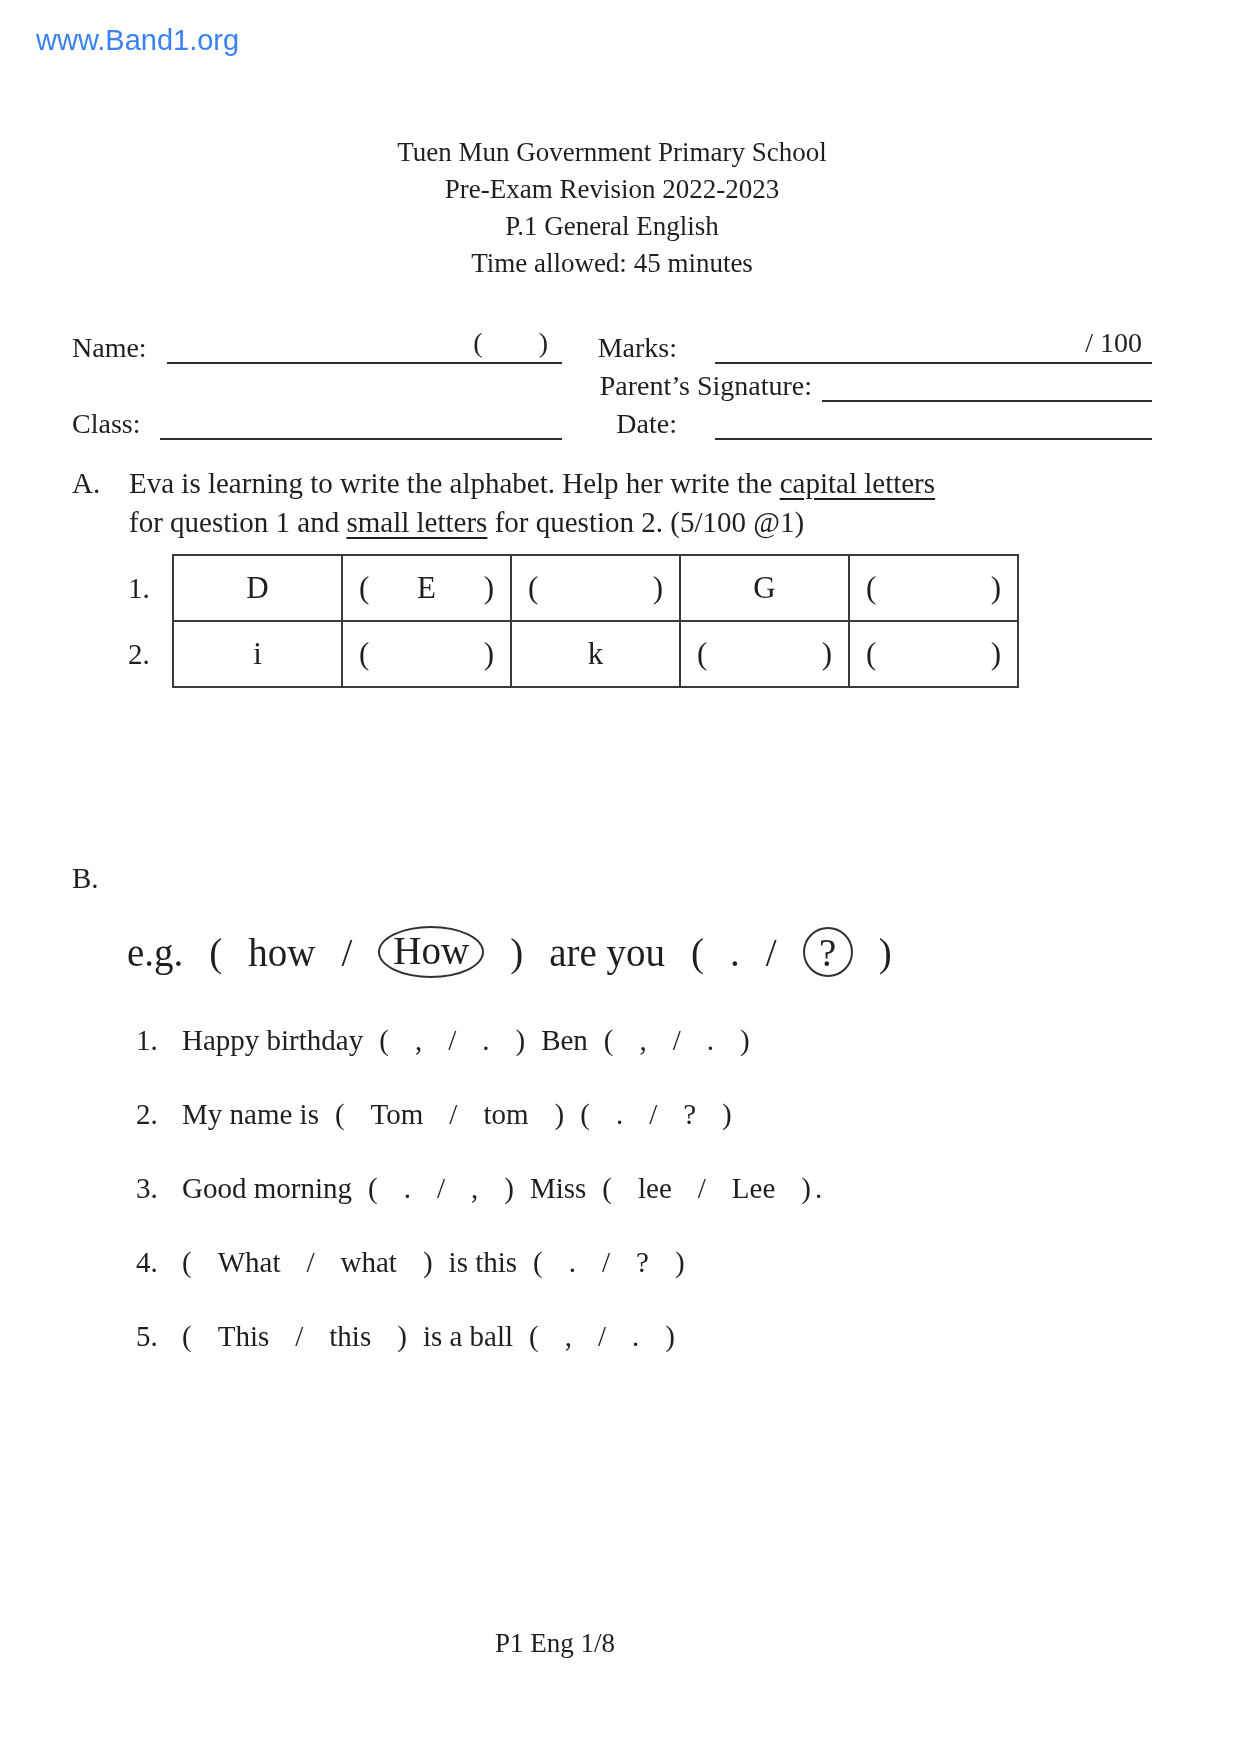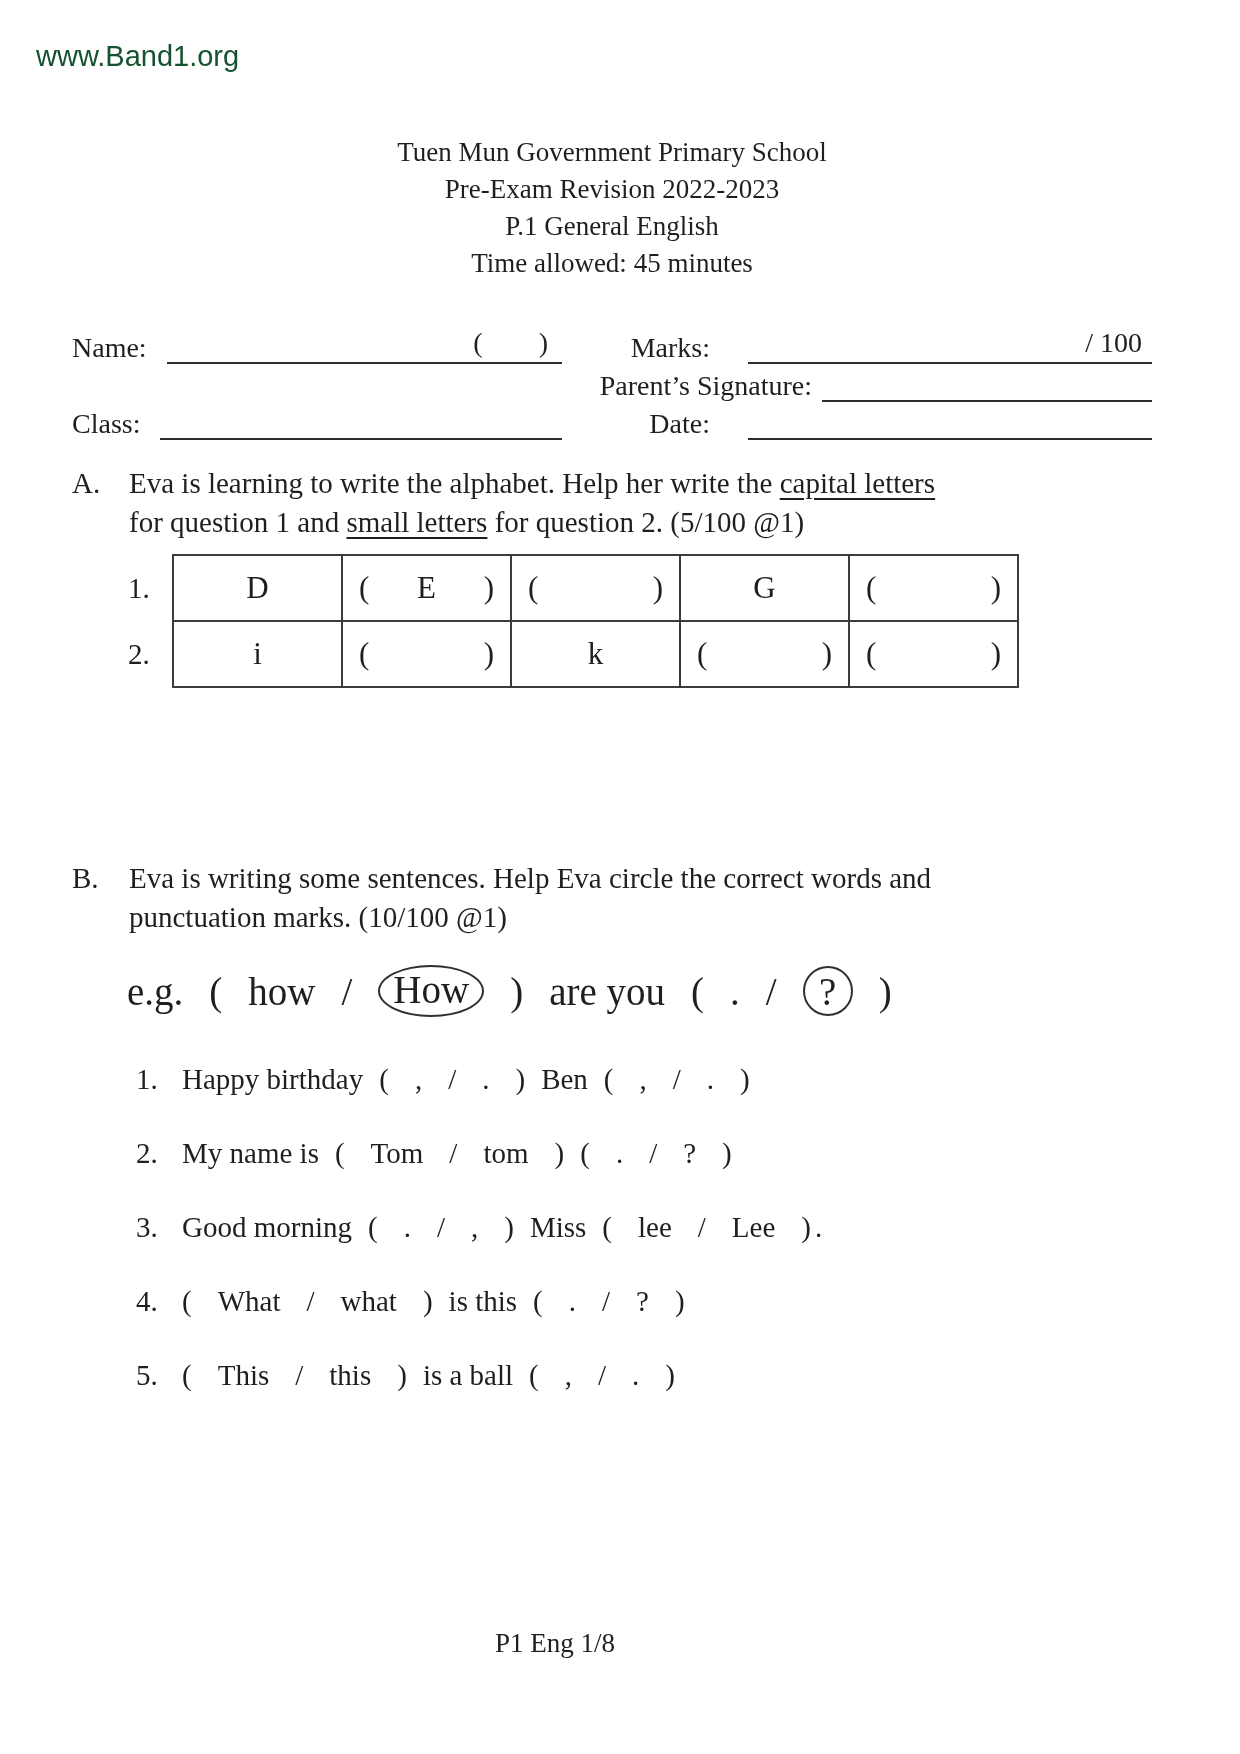--- a/index.html
+++ b/index.html
@@ -6,35 +6,35 @@
   .page {
     position: relative;
     width: 1240px; height: 1754px;
     margin: 0 auto;
     background: #ffffff;
     font-family: "Liberation Serif", serif;
     color: #1f1f1f;
     overflow: hidden;
   }
   .watermark {
-    position: absolute; top: 40px; left: 36px;
+    position: absolute; top: 24px; left: 36px;
     font-family: "Liberation Sans", sans-serif;
-    font-size: 29px; color: #14532d;
+    font-size: 29px; color: #3b82f6;
   }
   .content { padding: 0 88px 0 72px; }
 
   
   .title { padding-top: 134px; text-align: center; font-size: 27px; line-height: 37px; }
 
   
   .form { margin-top: 44px; font-size: 28px; }
   .form-row { display: flex; align-items: flex-end; height: 38px; }
   .fr-left { width: 490px; display: flex; align-items: flex-end; }
   .fr-left .flabel { margin-right: 20px; white-space: nowrap; }
-  .fr-right { margin-left: 68px; flex: 1; display: flex; align-items: flex-end; gap: 28px; }
+  .fr-right { margin-left: 35px; flex: 1; display: flex; align-items: flex-end; gap: 28px; }
   .fr-right .flabel { width: 80px; text-align: right; padding-right: 10px; white-space: nowrap; }
   .fline { flex: 1; border-bottom: 2px solid #2e2e2e; display: flex; align-items: flex-end; min-height: 34px; }
   .raised-parens { display: flex; gap: 56px; margin-left: auto; padding-right: 14px; transform: translateY(-3px); }
   .raised-total { margin-left: auto; padding-right: 10px; transform: translateY(-3px); }
   .sig-row { justify-content: flex-end; }
   .sig-label { margin-left: auto; white-space: nowrap; padding-right: 10px; }
   .sig-line { flex: 0 0 330px; }
 
   
   .section { display: flex; font-size: 29px; line-height: 39px; }
@@ -203,24 +203,20 @@
                 <span></span>
                 <span>)</span>
               </div>
             </td>
       </tr>
     </tbody>
       </table>
 
     <div class="section section-b">
       <div class="sec-label">B.</div>
-      <div class="sec-text">
-        <div>Eva is writing some sentences. Help Eva circle the correct words and</div>
-        <div>punctuation marks. (10/100 @1)</div>
-      </div>
     </div>
 
     <div class="example">
       <span>e.g.</span>
       <span>(</span>
       <span>how</span>
       <span>/</span>
       <span class="circle-ellipse">How</span>
       <span>)</span>
       <span>are you</span>

